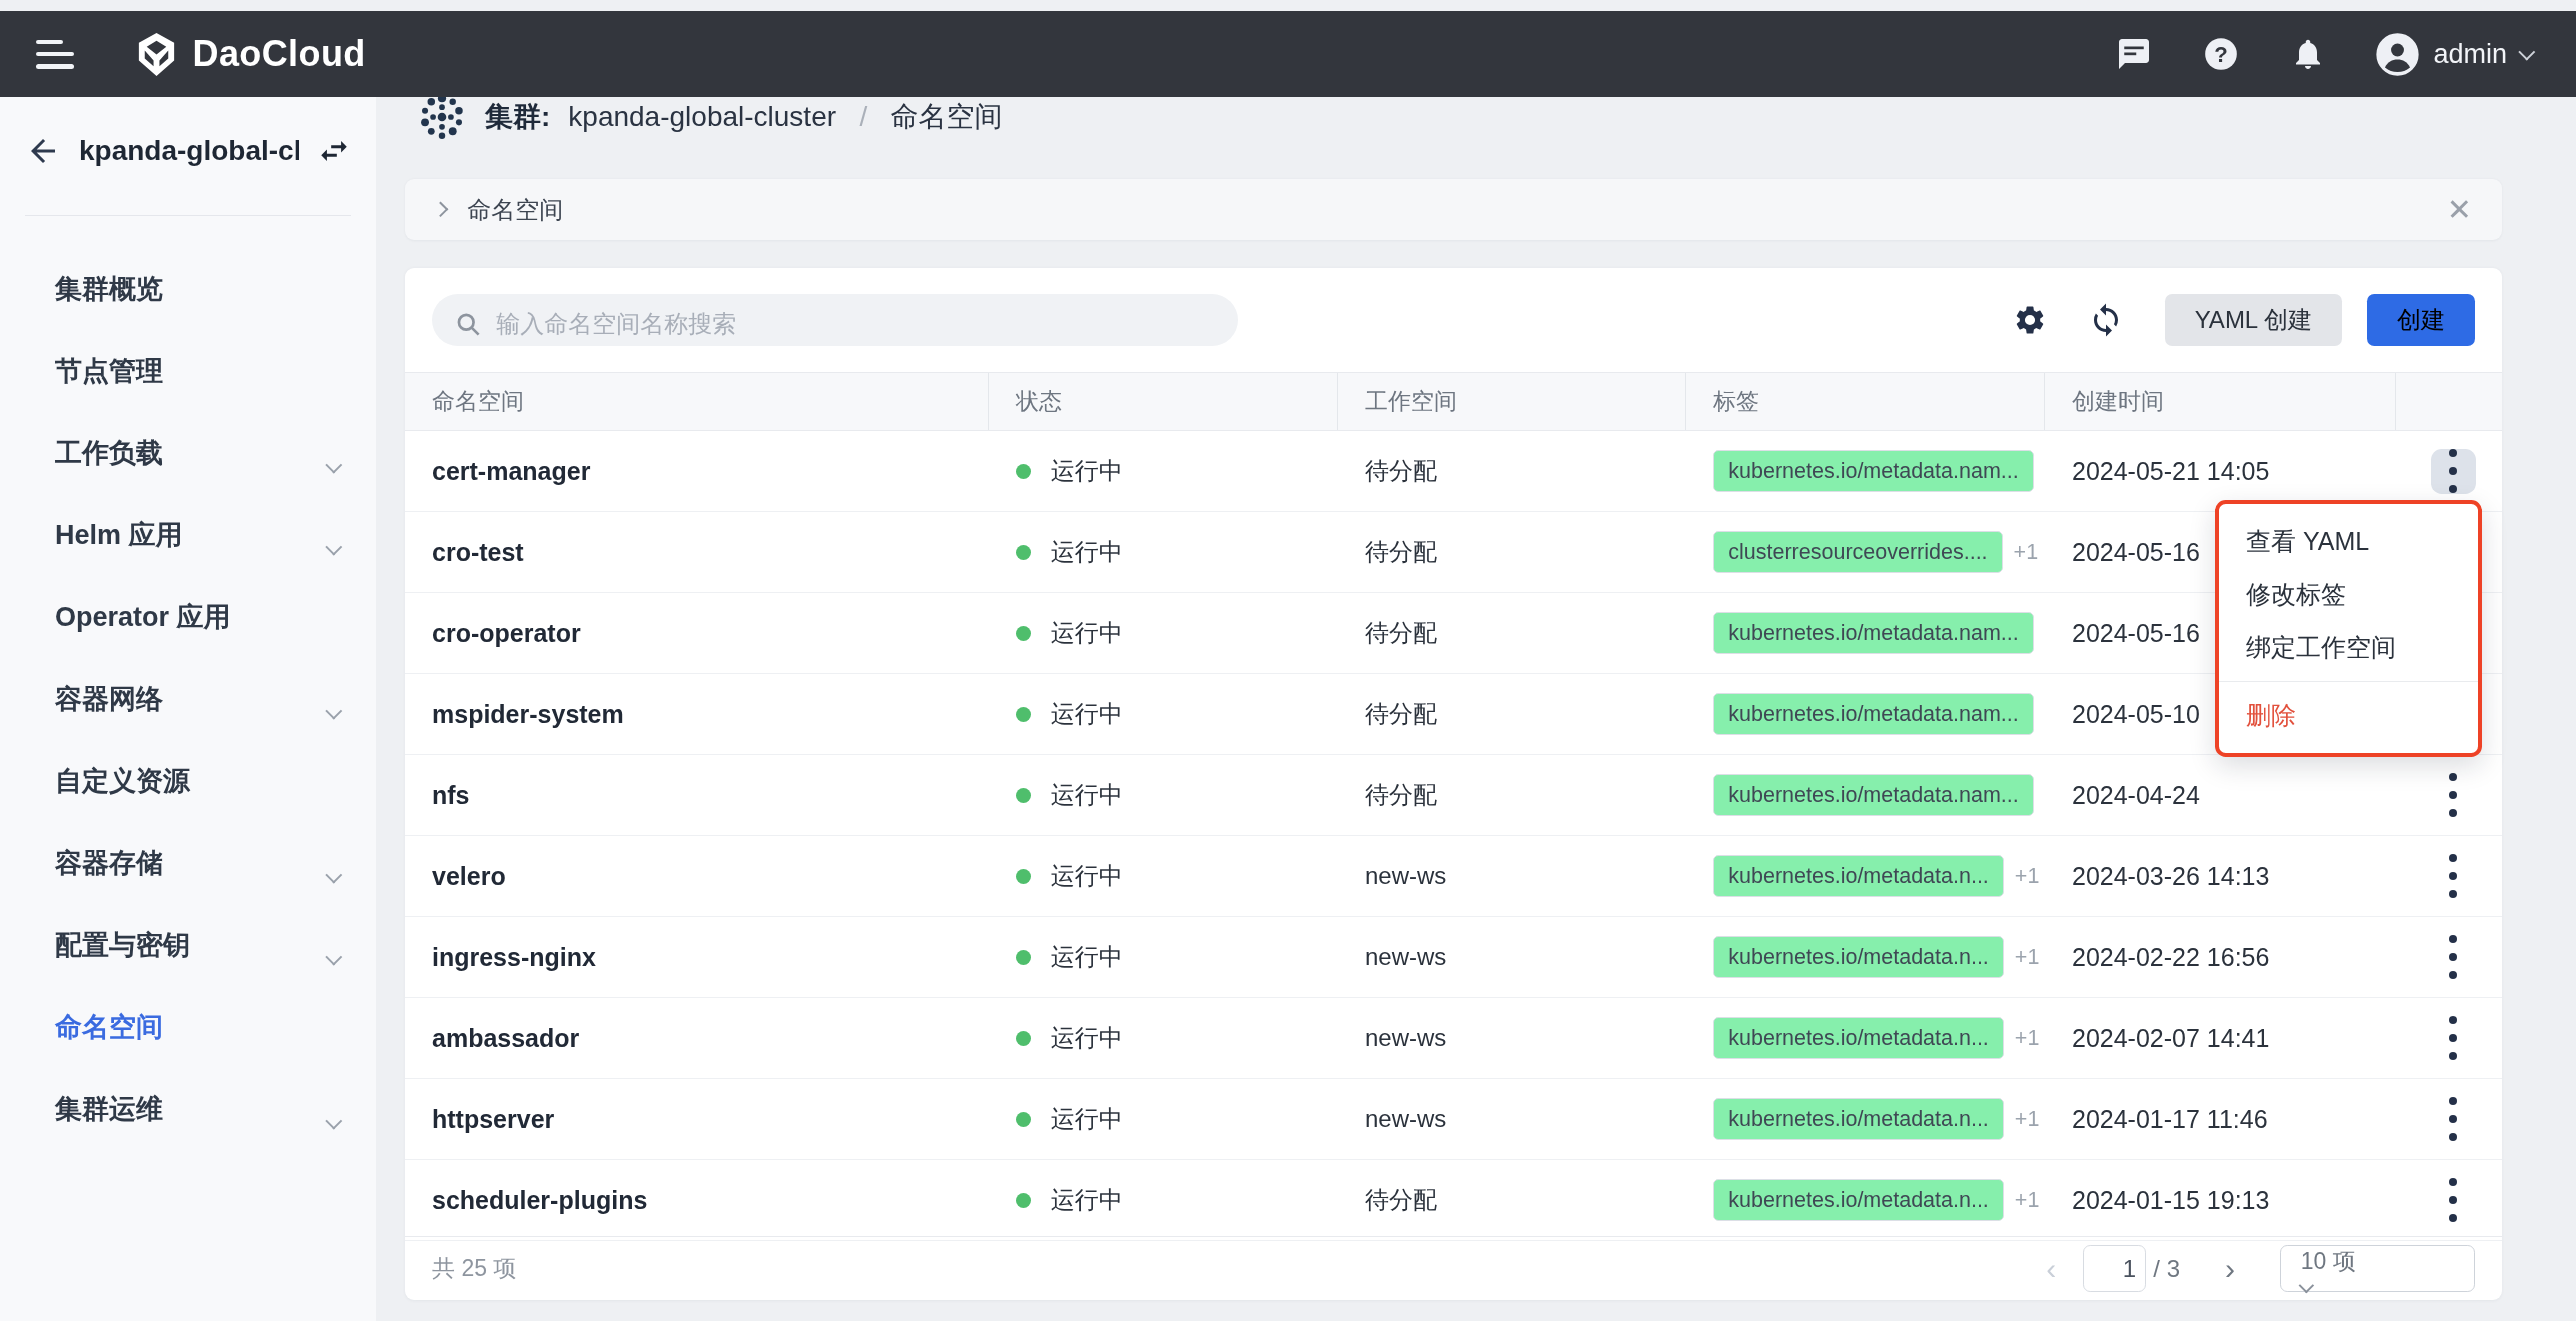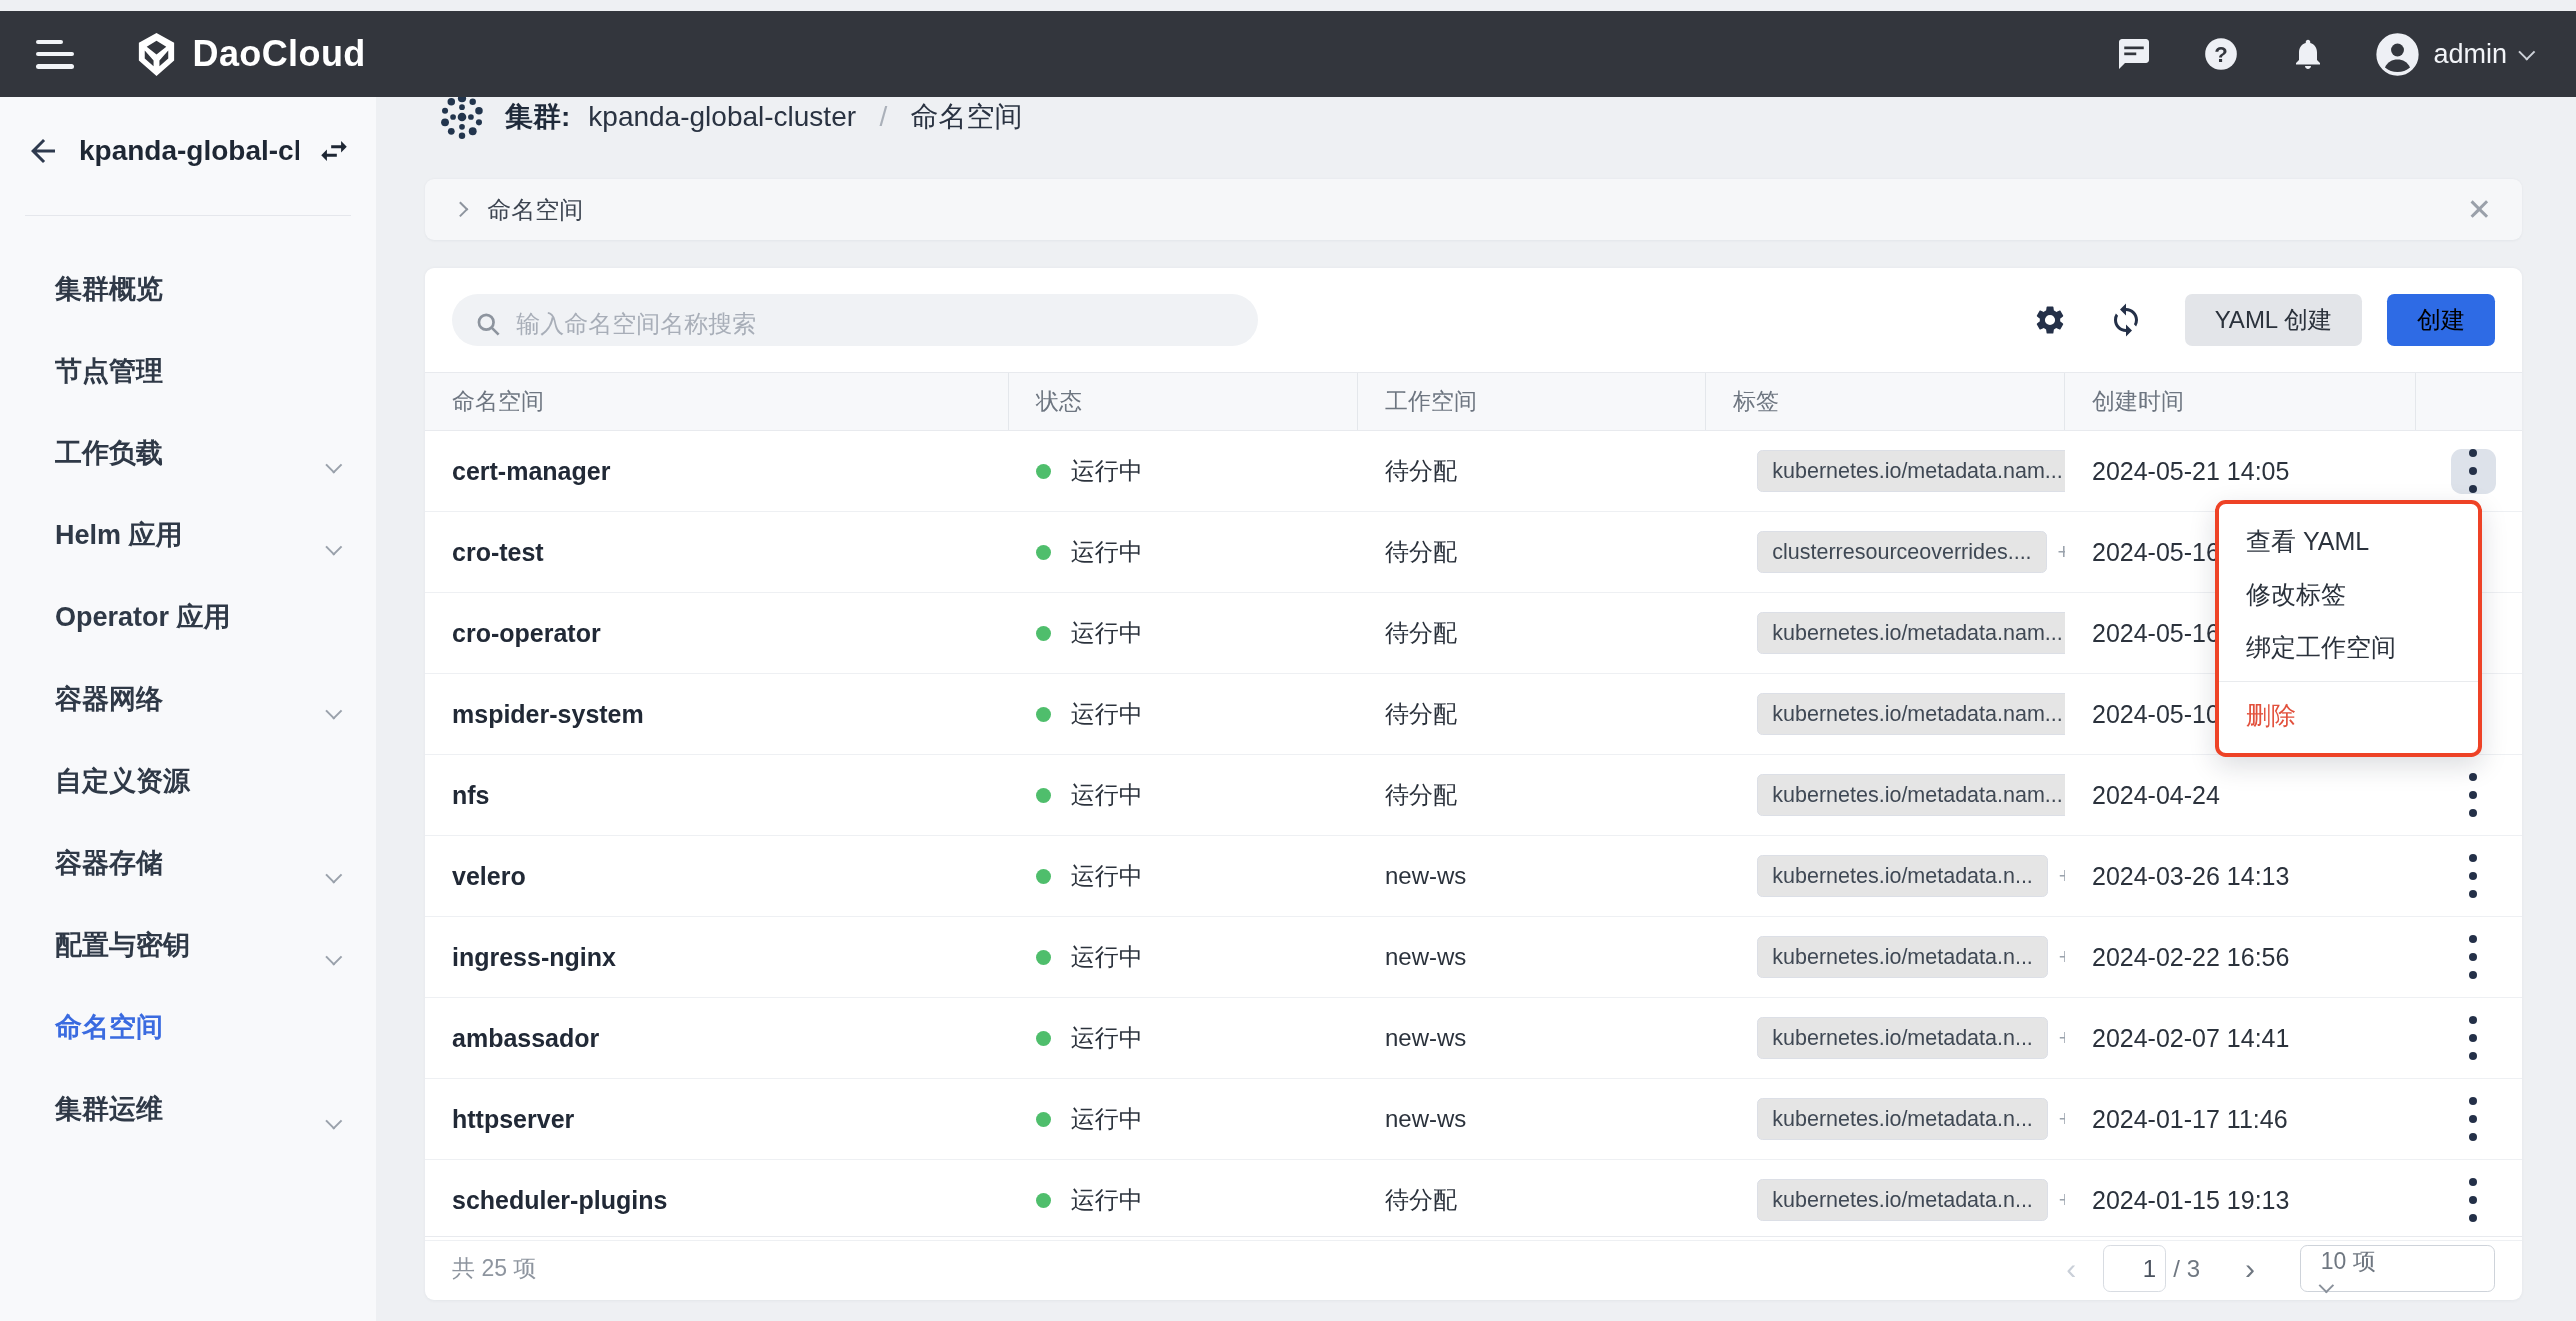--- a/index.html
+++ b/index.html
@@ -34,21 +34,21 @@
   .icon-btn { background:none; border:none; cursor:pointer; display:flex; align-items:center; padding:0; }
   .sb-divider { height:0.9px; background:#e5e7ec; margin:0 25px; }
   .sb-menu { padding-top:9px; }
   .sb-item { height:82px; display:flex; align-items:flex-end; padding:0 36px 0 55px; cursor:pointer; }
   .sb-item-label { font-size:27px; font-weight:600; color:#2f3947; flex:1; }
   .sb-item .chev-d { width:11.6px; height:11.6px; border-right:2.7px solid #9aa1ab; border-bottom:2.7px solid #9aa1ab;
     transform:rotate(45deg); margin-top:-7.2px; }
   .sb-item.active .sb-item-label { color:#3a6be0; }
 
   
-  .content { position:absolute; left:376px; top:86px; width:2200px; height:1089px; }
+  .content { position:absolute; left:356px; top:86px; width:2200px; height:1089px; }
   .breadcrumb { position:absolute; left:61px; top:0; height:61px; display:flex; align-items:center; gap:18px; }
   .bc-label { font-size:28px; font-weight:700; color:#1f2a3a; }
   .bc-name  { font-size:28px; color:#2a3342; }
   .bc-sep   { font-size:28px; color:#aab0b9; margin:0 5.4px; }
   .bc-page  { font-size:28px; color:#2a3342; }
 
   .tabbar { position:absolute; left:49px; top:93px; width:2097px; height:61px; background:#f6f7f9;
     border-radius:9px; box-shadow:0 0.9px 2.7px rgba(20,30,50,.05); display:flex; align-items:center; padding:0 30px; }
   .tabbar .chev-r { width:10.7px; height:10.7px; border-right:2.7px solid #8d949e; border-bottom:2.7px solid #8d949e;
     transform:rotate(-45deg); margin-right:21.5px; }
@@ -77,22 +77,22 @@
   .thead { height:59px; background:#f7f8fa; border-top:0.9px solid #e8eaee; border-bottom:0.9px solid #e8eaee; }
   .th { font-size:23px; color:#6e7681; padding-left:27px; height:100%; display:flex; align-items:center;
     border-right:0.9px solid #e4e7eb; }
   .th:last-child { border-right:none; }
   .tbody-row { height:81px; border-bottom:0.9px solid #eef0f3; background:#fff; }
   .td { padding-left:27px; display:flex; align-items:center; overflow:hidden; }
   .ns-name { font-size:25px; font-weight:700; color:#212936; }
   .status-dot { width:15px; height:15px; border-radius:50%; background:#4fbe6c; margin-right:19.7px; flex:0 0 auto; }
   .status-text { font-size:24px; color:#2b323c; }
   .ws-text { font-size:24px; color:#2b323c; }
-  .chip { background:#e5e5e5; border:0.9px solid #dcdfe6; border-radius:5.4px; padding:7.2px 14.3px;
-    font-size:21.5px; color:#3f4854; white-space:nowrap;margin-left:24px; }
+  .chip { background:#86efac; border:0.9px solid #dcdfe6; border-radius:5.4px; padding:7.2px 14.3px;
+    font-size:21.5px; color:#3f4854; white-space:nowrap; }
   .chip-extra { font-size:21.5px; color:#9ba3ad; margin-left:10.7px; }
   .date-text { font-size:25px; color:#2b323c; }
   .kebab { width:45px; height:45px; border:none; background:transparent; border-radius:10.7px; cursor:pointer;
     display:flex; flex-direction:column; align-items:center; justify-content:center; gap:9.8px; margin-left:7.2px; }
   .kebab i { width:8px; height:8px; border-radius:50%; background:#243048; }
   .kebab.open { background:#dde2ea; }
 
   
   .tfoot { position:absolute; left:0; bottom:0; width:100%; height:64px; border-top:0.9px solid #e8eaee;
     display:flex; align-items:center; padding:0 27px; }

